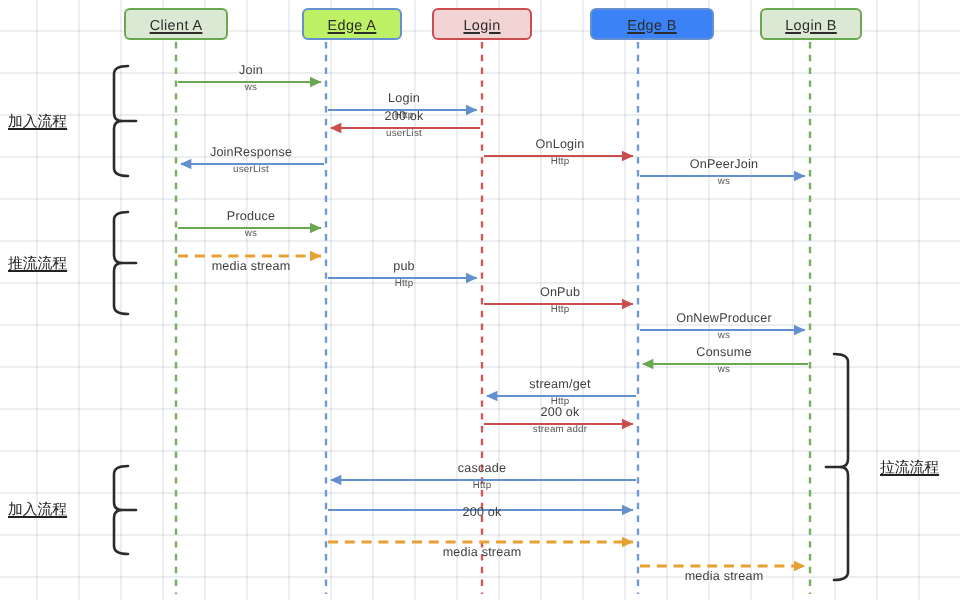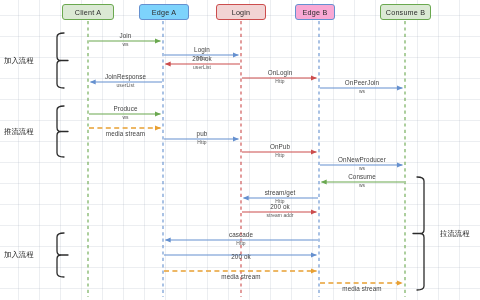--- a/index.html
+++ b/index.html
@@ -14,36 +14,37 @@
       linear-gradient(to right, rgba(160,170,185,0.20) 1px, transparent 1px),
       linear-gradient(to bottom, rgba(160,170,185,0.20) 1px, transparent 1px);
     background-size:21px 21px;
     background-position:-3px -6px;
   }
   #svg{position:absolute;inset:0;}
   .lane-box{
     position:absolute;box-sizing:border-box;
     border-width:1px;border-style:solid;border-radius:3px;
     display:flex;align-items:center;justify-content:center;
-    font-size:7.2px;letter-spacing:.2px;
+    font-size:7.2px;letter-spacing:.2px;text-decoration:underline;
   }
   .msg-label{
     position:absolute;font-size:6.3px;color:#3f3f3f;
     white-space:nowrap;transform:translateX(-50%);
     letter-spacing:.1px;
   }
   .msg-sub{
     position:absolute;font-size:4.9px;color:#555;
     white-space:nowrap;transform:translateX(-50%);
     letter-spacing:.1px;
   }
   .brace-label{
     position:absolute;font-size:7.4px;color:#222;
     white-space:nowrap;transform:translateY(-50%);
     font-family:"DejaVu Sans","Liberation Sans",sans-serif;
+    text-decoration:underline;
   }
 </style>
 </head>
 <body>
 
 <div id="stage">
   <div id="grid"></div>
   <svg id="svg" width="480" height="300" viewBox="0 0 480 300">
       <defs>
         <marker id="ah-client-r" markerWidth="7" markerHeight="7" refX="6" refY="3.2" orient="0" markerUnits="userSpaceOnUse">
@@ -100,31 +101,31 @@
       <line x1="61" y1="131.5" x2="68" y2="131.5" stroke="#2b2b2b" stroke-width="1.3" stroke-linecap="round"></line>
       <path d="M64,233 Q57,233 57,237 L57,251 Q57,255 61,255 Q57,255 57,259 L57,273 Q57,277 64,277" fill="none" stroke="#2b2b2b" stroke-width="1.3" stroke-linecap="round"></path>
       <line x1="61" y1="255" x2="68" y2="255" stroke="#2b2b2b" stroke-width="1.3" stroke-linecap="round"></line>
       <path d="M417,177 Q424,177 424,181 L424,229.5 Q424,233.5 420,233.5 Q424,233.5 424,237.5 L424,286 Q424,290 417,290" fill="none" stroke="#2b2b2b" stroke-width="1.3" stroke-linecap="round"></path>
       <line x1="420" y1="233.5" x2="413" y2="233.5" stroke="#2b2b2b" stroke-width="1.3" stroke-linecap="round"></line>
     </svg>
   <div id="overlay">
       <div class="lane-box" style="left: 62px; top: 4px; width: 52px; height: 16px; background: rgb(219, 233, 212); border-color: rgb(106, 168, 79); color: rgb(44, 44, 44);">
         <span>Client A</span>
       </div>
-      <div class="lane-box" style="left: 139px; top: 4px; width: 50px; height: 16px; background: #7dd3fc; border-color: rgb(101, 144, 207); color: rgb(44, 44, 44);">
+      <div class="lane-box" style="left: 151px; top: 4px; width: 50px; height: 16px; background: #bef264; border-color: rgb(101, 144, 207); color: rgb(44, 44, 44);">
         <span>Edge A</span>
       </div>
       <div class="lane-box" style="left: 216px; top: 4px; width: 50px; height: 16px; background: rgb(242, 212, 212); border-color: rgb(204, 77, 77); color: rgb(44, 44, 44);">
         <span>Login</span>
       </div>
-      <div class="lane-box" style="left: 295px; top: 4px; width: 40px; height: 16px; background: #f9a8d4; border-color: rgb(101, 144, 207); color: rgb(44, 44, 44);">
+      <div class="lane-box" style="left: 295px; top: 4px; width: 62px; height: 16px; background: #3b82f6; border-color: rgb(101, 144, 207); color: rgb(44, 44, 44);">
         <span>Edge B</span>
       </div>
       <div class="lane-box" style="left: 380px; top: 4px; width: 51px; height: 16px; background: rgb(219, 233, 212); border-color: rgb(106, 168, 79); color: rgb(44, 44, 44);">
-        <span>Consume B</span>
+        <span>Login B</span>
       </div>
       <div class="msg-label" style="left: 125.5px; top: 32.4px;">Join</div>
       <div class="msg-sub" style="left: 125.5px; top: 42.4px;">ws</div>
       <div class="msg-label" style="left: 202px; top: 46.4px;">Login</div>
       <div class="msg-sub" style="left: 202px; top: 56.4px;">Http</div>
       <div class="msg-label" style="left: 202px; top: 55.4px;">200 ok</div>
       <div class="msg-sub" style="left: 202px; top: 65.4px;">userList</div>
       <div class="msg-label" style="left: 125.5px; top: 73.4px;">JoinResponse</div>
       <div class="msg-sub" style="left: 125.5px; top: 83.4px;">userList</div>
       <div class="msg-label" style="left: 280px; top: 69.4px;">OnLogin</div>

